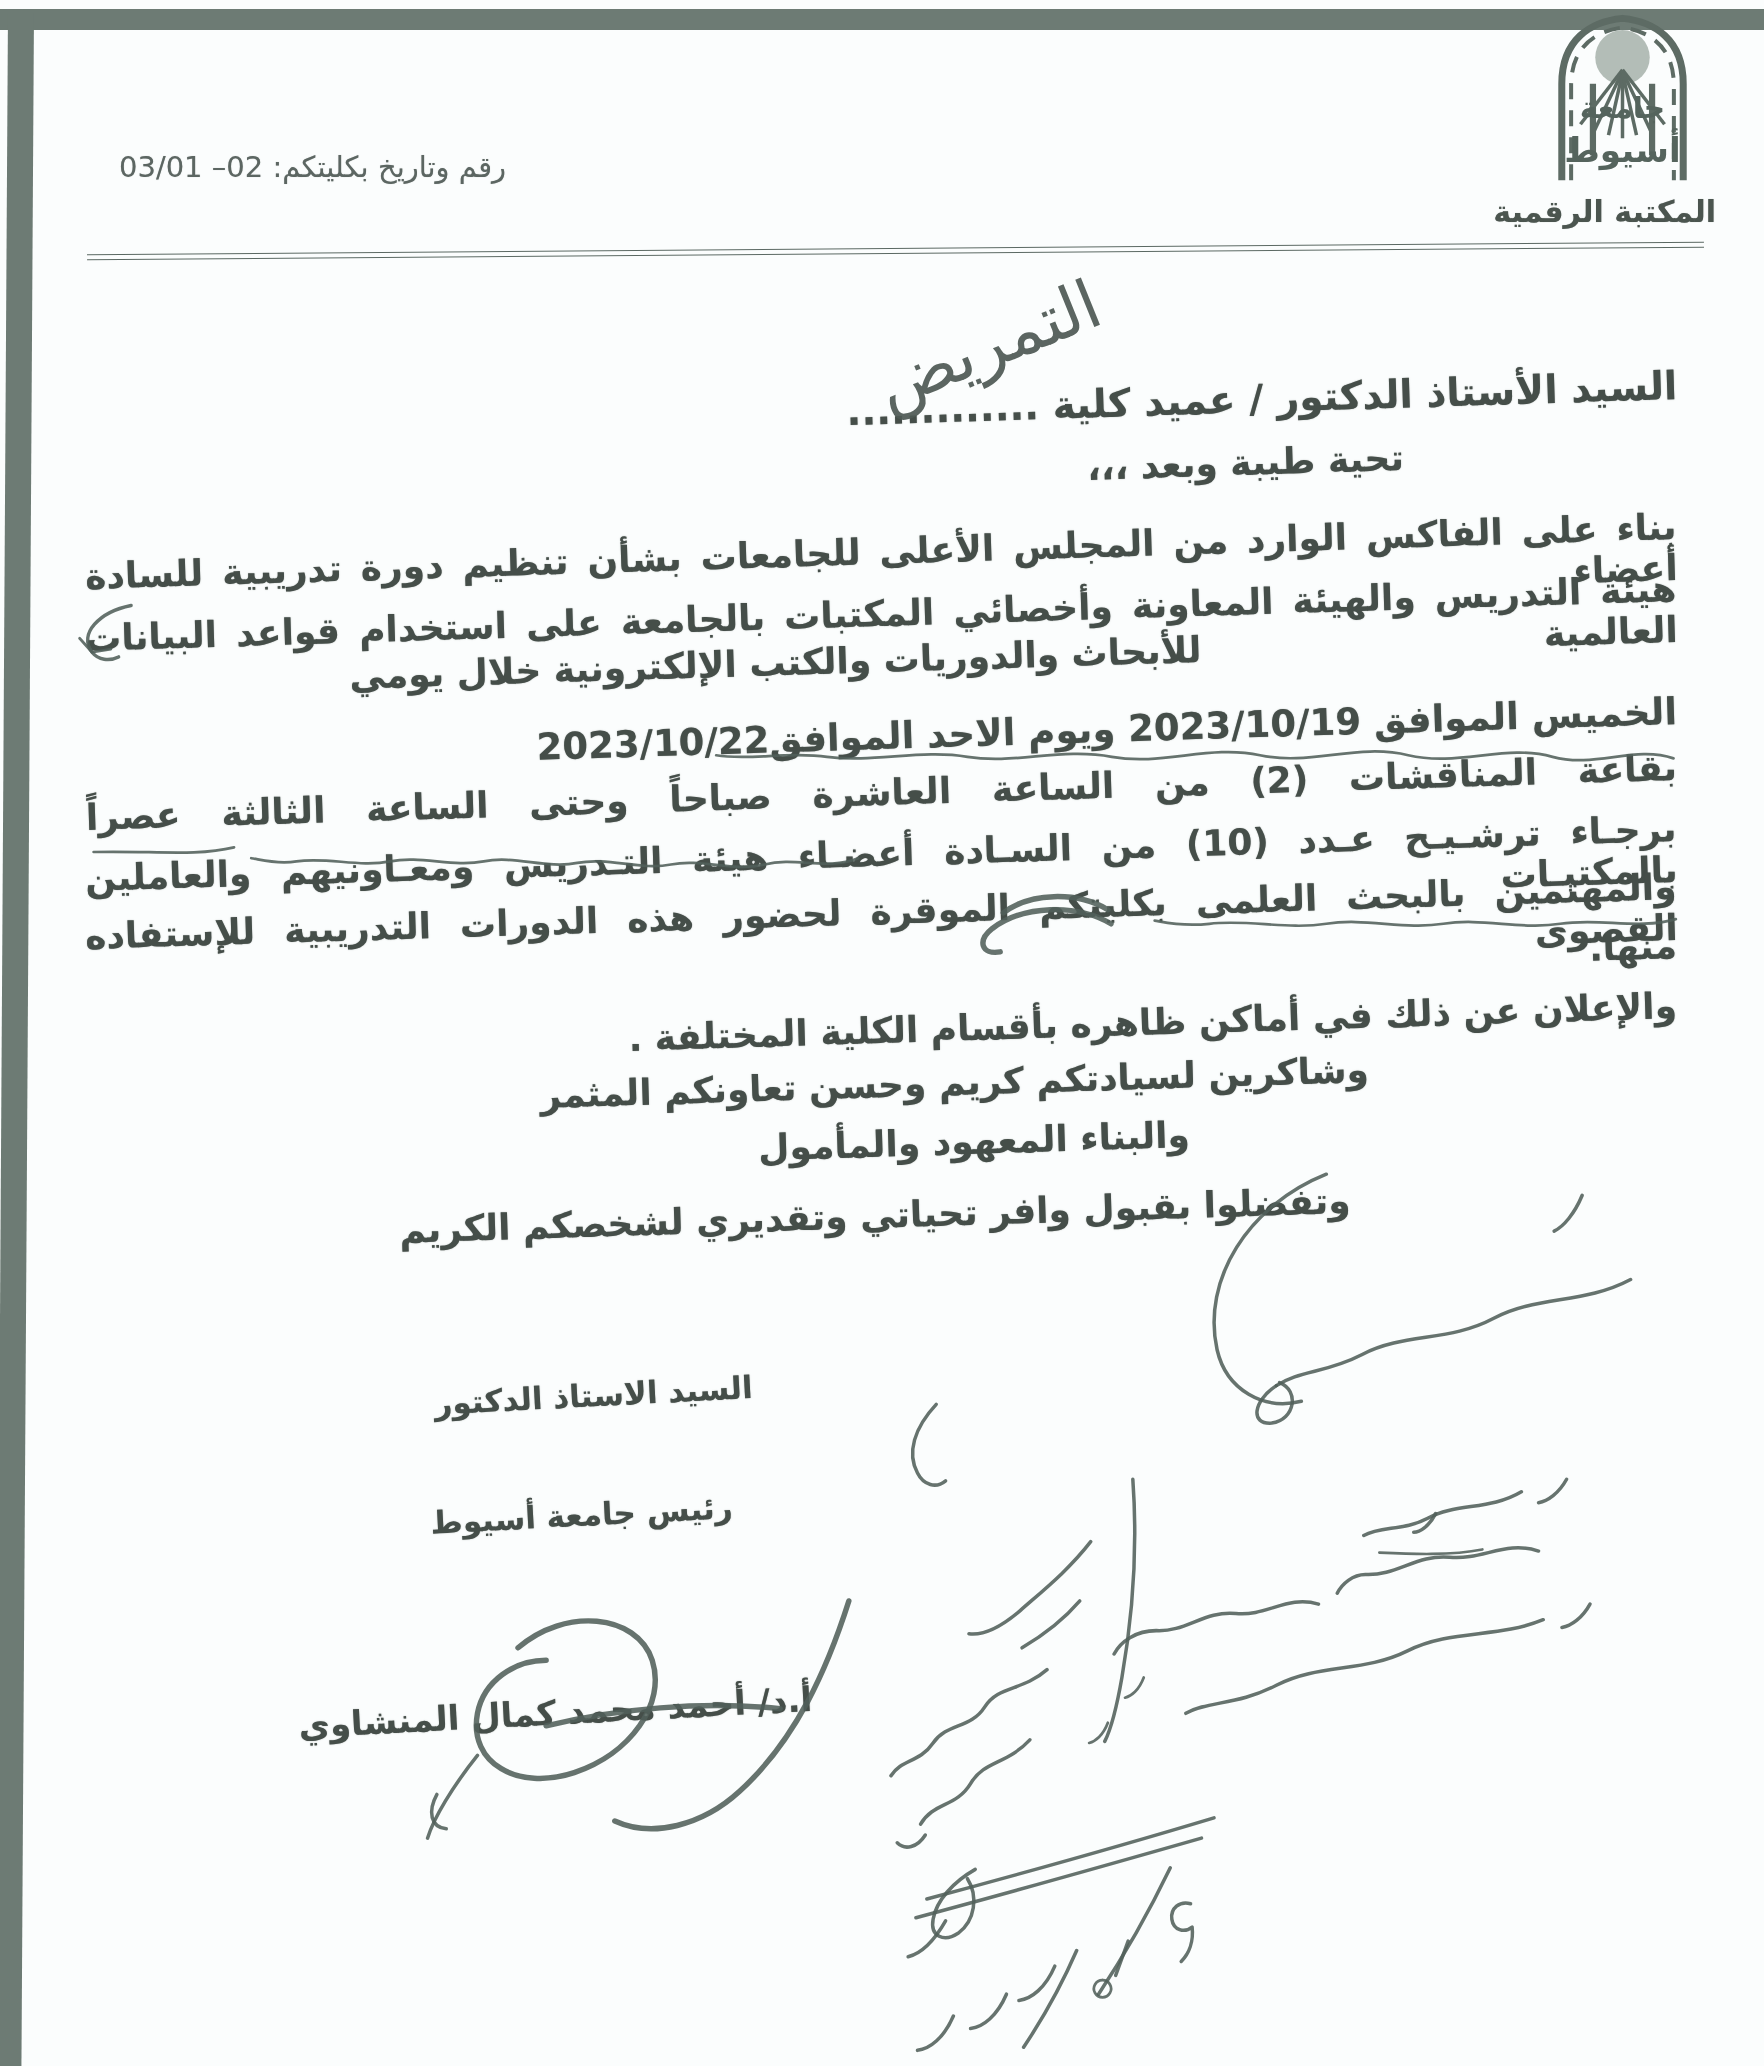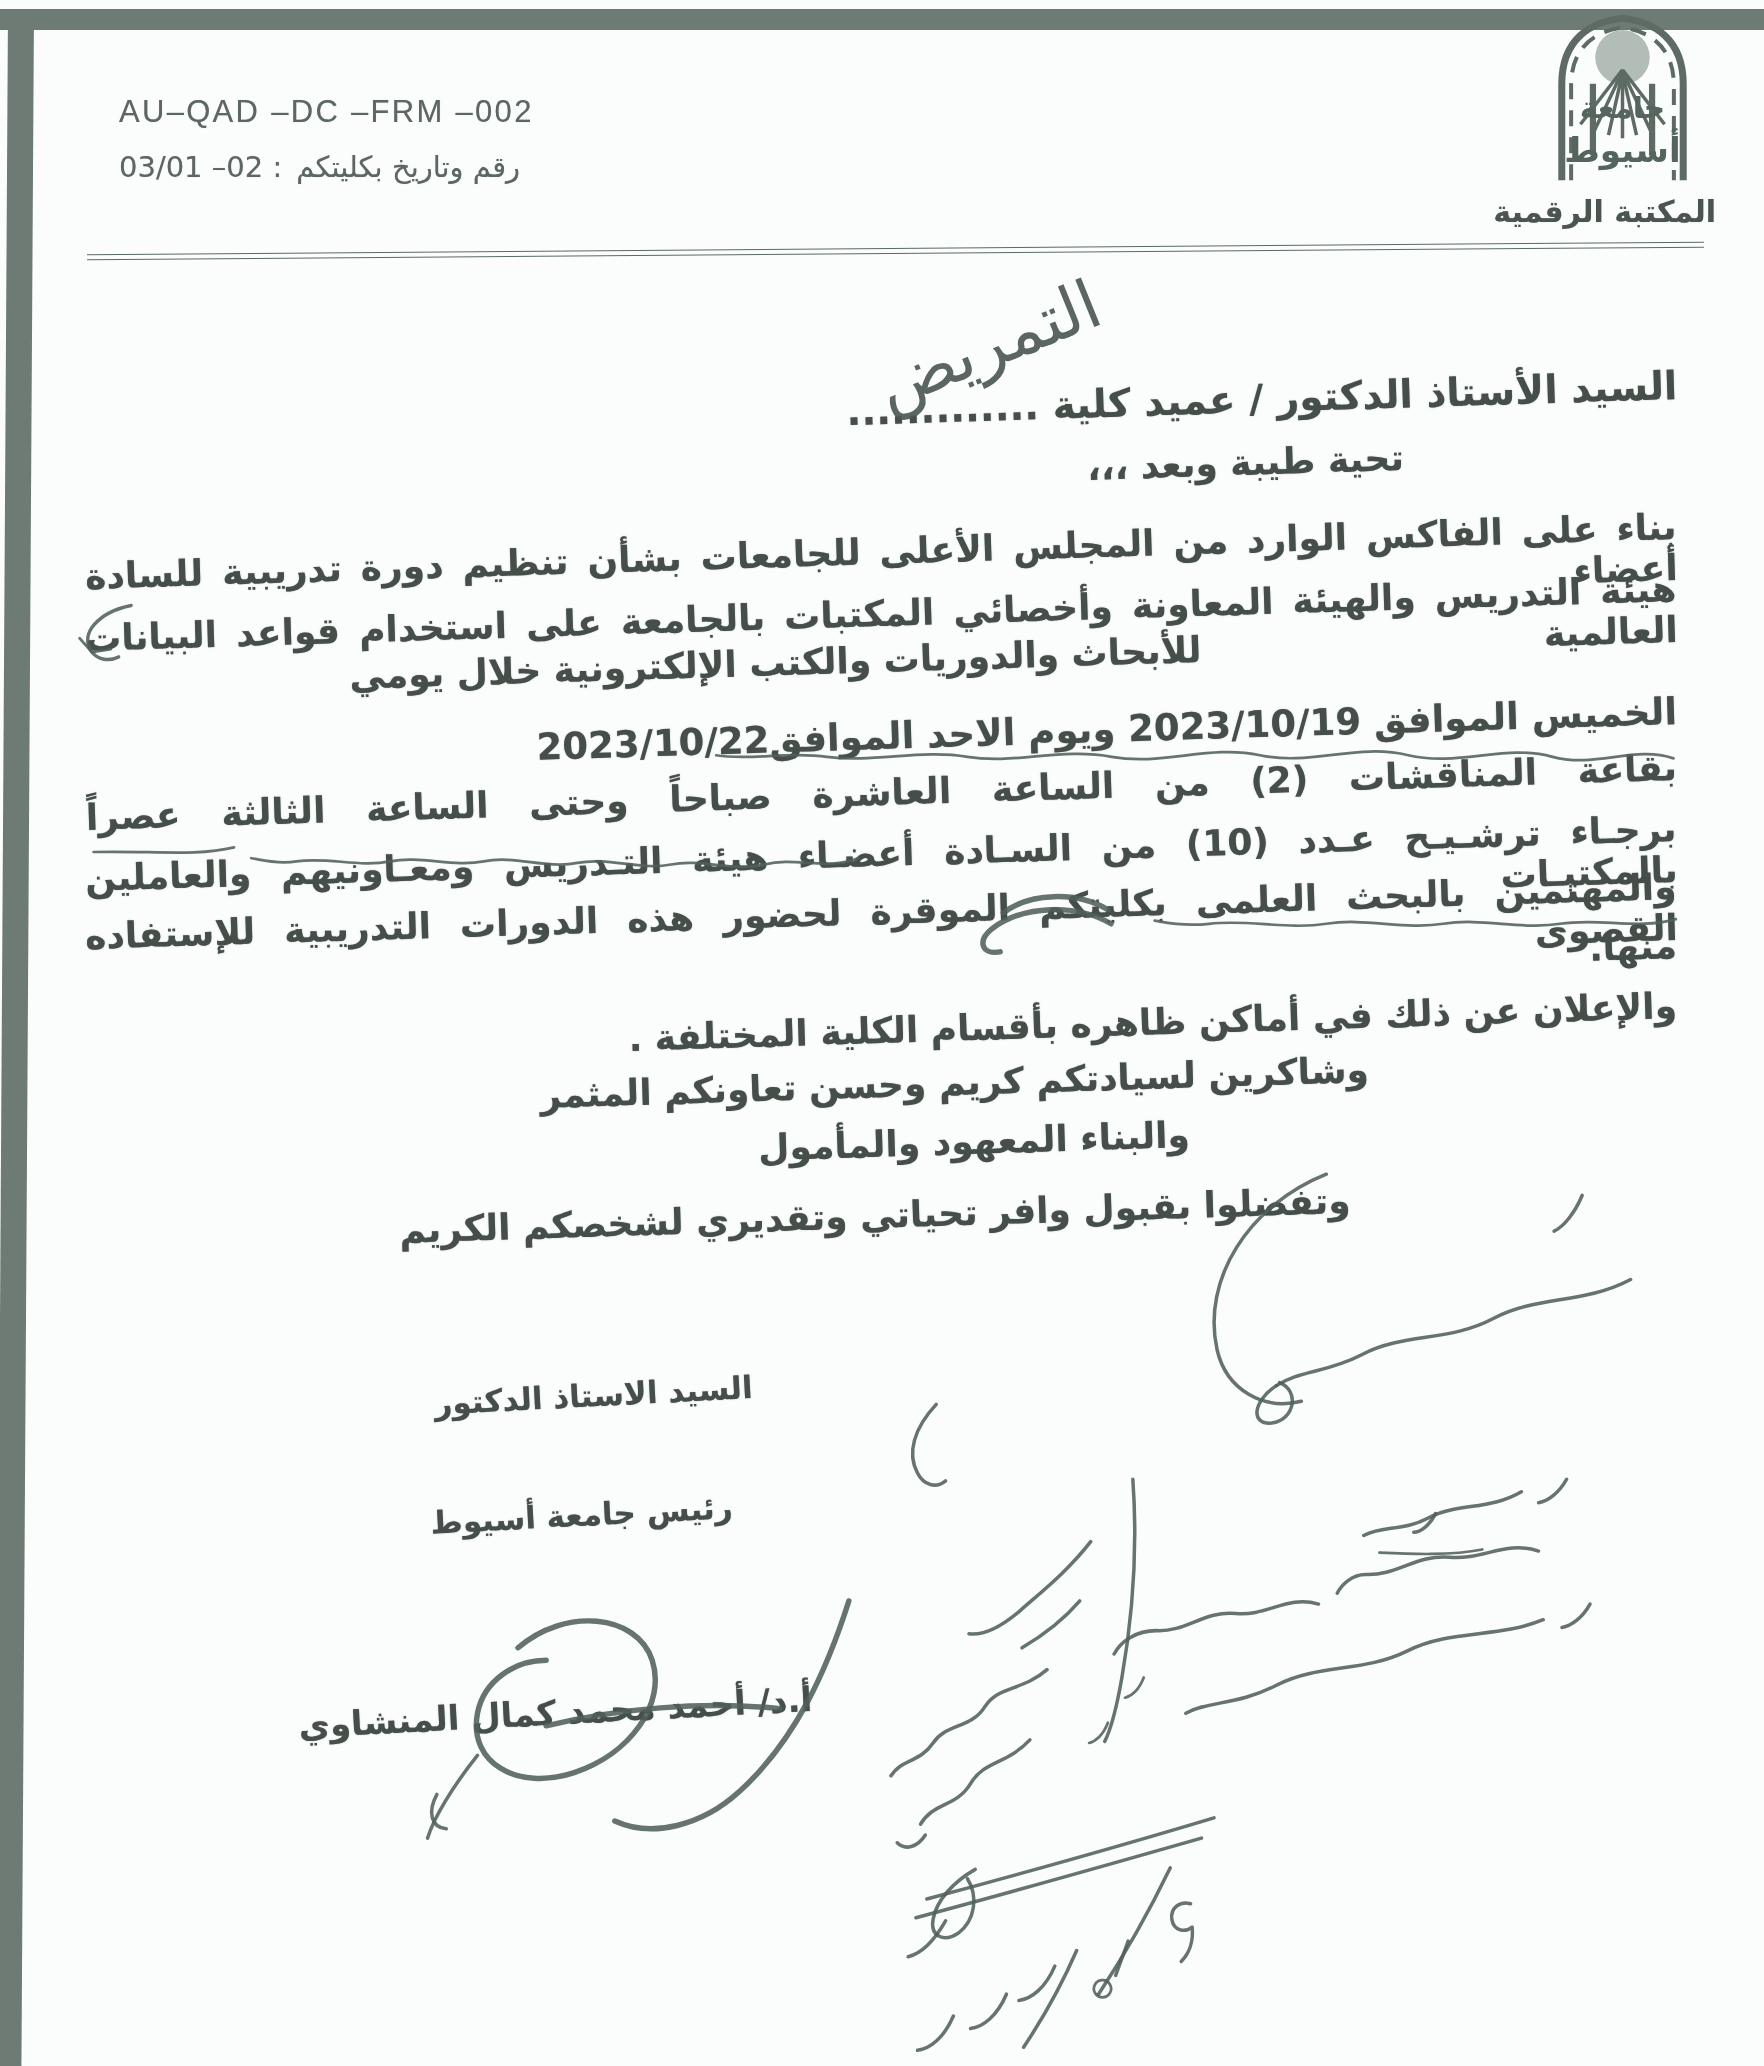--- a/index.html
+++ b/index.html
@@ -15,21 +15,21 @@
   .border-top{position:absolute;left:0;top:9.4px;width:1764px;height:21px;background:#6d7b74;}
   .border-left{position:absolute;left:7.8px;top:9.4px;width:26px;height:2057px;background:#6d7b74;transform:rotate(.35deg);transform-origin:top left;}
   
   .form-code{
     position:absolute;left:119px;top:94px;
     font-family:"Liberation Sans","DejaVu Sans",sans-serif;
     font-size:31px;color:#5c6662;letter-spacing:2.3px;white-space:nowrap;
     text-shadow:0 0 0.8px rgba(92,102,98,.5);
   }
   .issue-line{
-    position:absolute;left:119px;top:150px;display:flex;gap:14px;align-items:baseline;
+    position:absolute;left:119px;top:150px;display:flex;align-items:baseline;
     font-size:29px;color:#5c6662;white-space:nowrap;
     text-shadow:0 0 0.8px rgba(92,102,98,.5);
   }
   .issue-line .ar{font-family:"DejaVu Sans",sans-serif;}
   .logo{position:absolute;left:1554px;top:9.4px;width:137px;height:176px;}
   .library-label{
     position:absolute;left:1529px;top:194px;width:187px;
     font-size:30px;font-weight:bold;color:#4b554f;text-align:left;direction:rtl;white-space:nowrap;
     text-shadow:0 0 0.8px rgba(75,85,79,.5);
   }
@@ -59,21 +59,20 @@
   .logo path,.logo line,.logo circle{vector-effect:non-scaling-stroke;}
 </style>
 </head>
 <body>
 
 <div id="page">
 
   <div class="border-top"></div>
   <div class="border-left"></div>
 
-  <div class="form-code">AU–QAD –DC –FRM –002</div>
   <div class="issue-line">
     <span>03/01 –02 :</span>
     <span class="ar">رقم وتاريخ بكليتكم</span>
   </div>
 
   <svg class="logo" viewBox="0 0 176 226">
     <path d="M10,220 V96 C10,40 46,16 88,12 C130,16 166,40 166,96 V220" fill="none" stroke="#5d6b64" stroke-width="7"></path>
     <path d="M22,220 V98 C22,50 52,28 88,24 C124,28 154,50 154,98 V220" fill="none" stroke="#5d6b64" stroke-width="4" stroke-dasharray="16 11"></path>
     <circle cx="88" cy="62" r="35" fill="#b3bdb7"></circle>
     <g stroke="#5d6b64" stroke-width="3.5">

